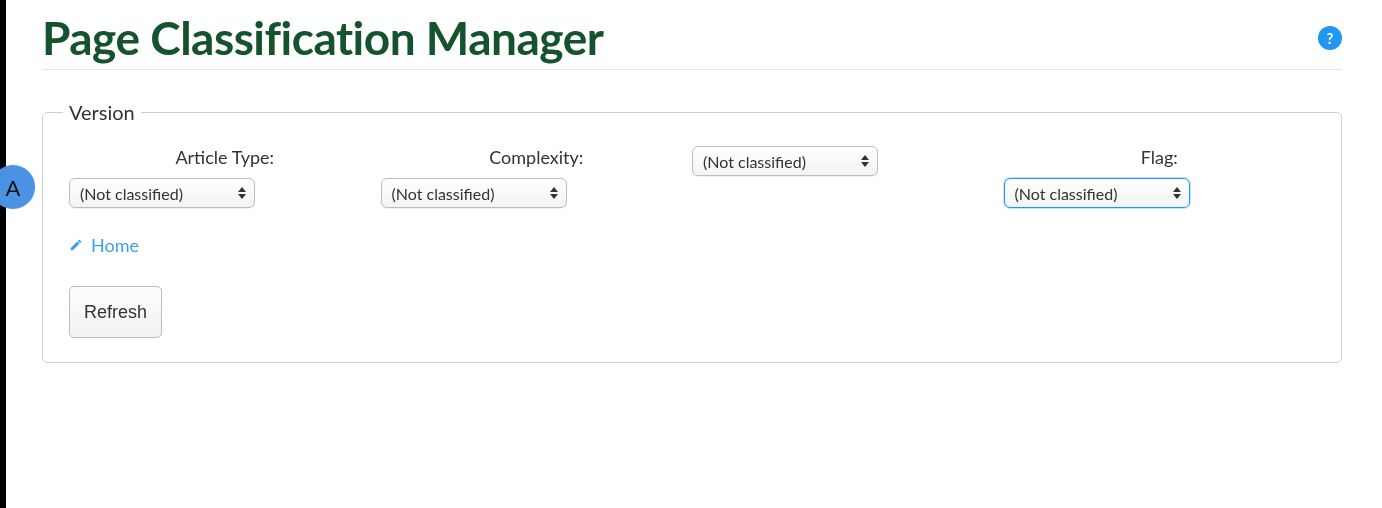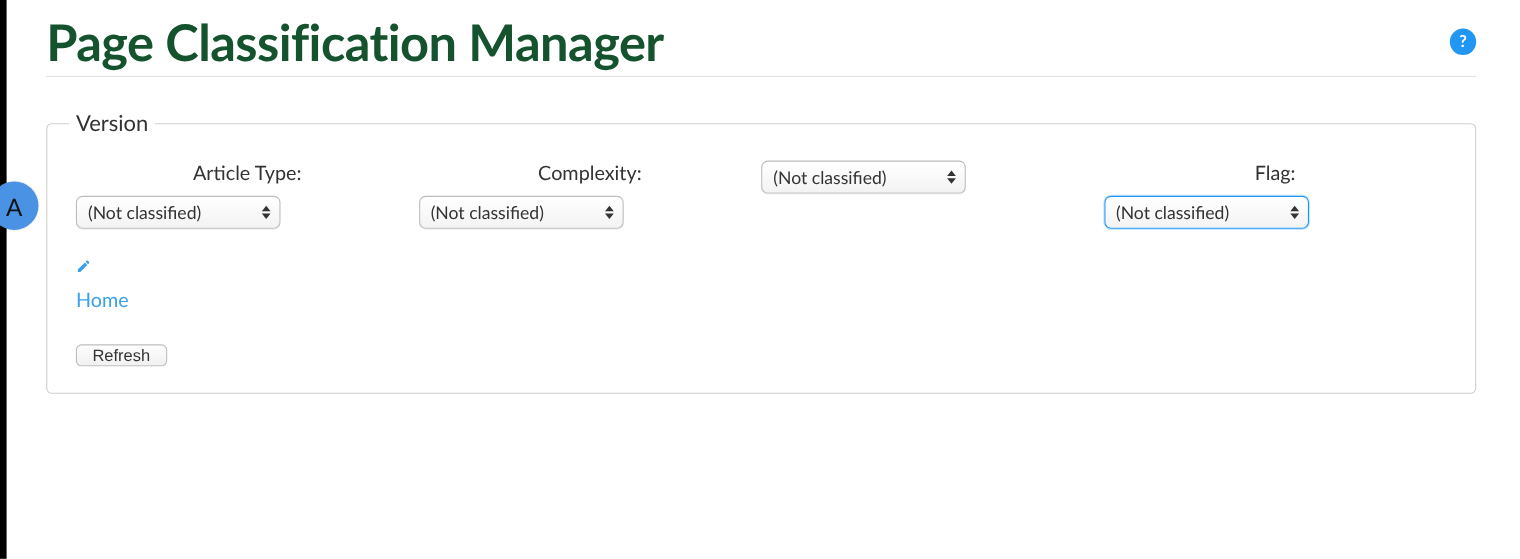--- a/index.html
+++ b/index.html
@@ -118,29 +118,29 @@
     height: 42px;
     margin-top: 12px;
     border: 1px solid #cfcfcf;
     border-radius: 4px;
     padding: 6px 10px;
     font-size: 16px;
   }
 
   .path-section { margin-top: 26px; }
   .path-label { font-size: 18px; color: #333; display: block; }
-  .path-link-row { margin-top: 6px; display: flex; gap: 8px; flex-direction: column; }
+  .path-link-row { margin-top: 6px; display: flex; align-items: center; gap: 8px; }
   .pencil-icon { color: #3aa0e9; }
   .path-link { color: #3aa0e9; font-size: 18px; text-decoration: none; cursor: pointer; }
 
   .refresh-btn {
     margin-top: 30px;
-    height: 20px;
+    height: 52px;
     padding: 0 14px;
-    font-size: 15px;
+    font-size: 18px;
     color: #333;
     background: linear-gradient(#fdfdfd, #f1f1f1);
     border: 1px solid #bdbdbd;
     border-radius: 5px;
     cursor: pointer;
   }
 
   .callout-a {
     position: absolute;
     left: -15px;

